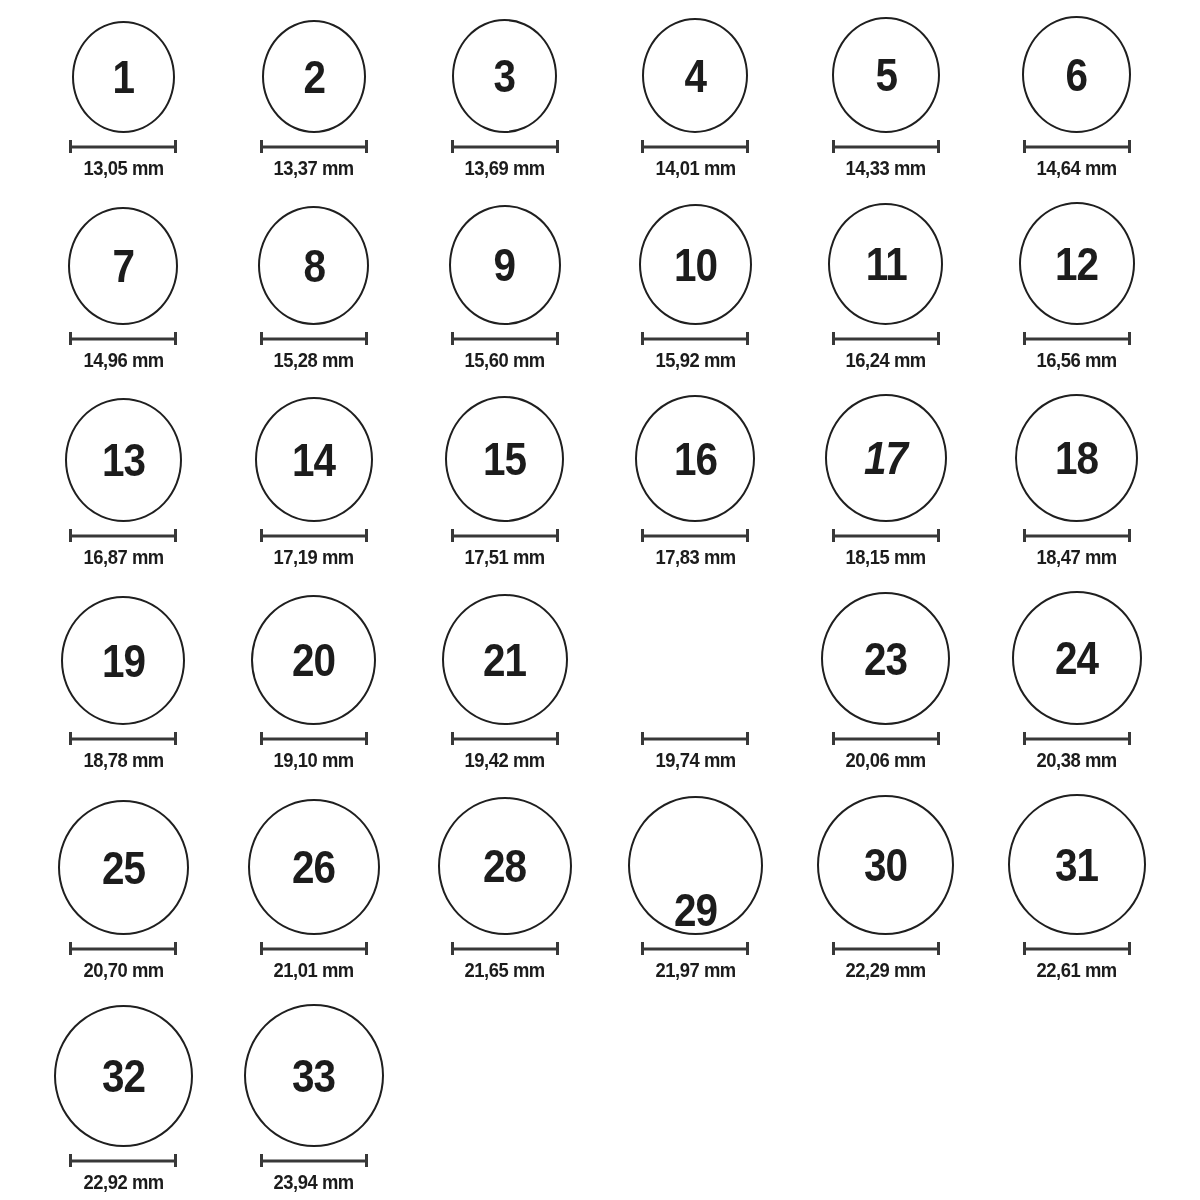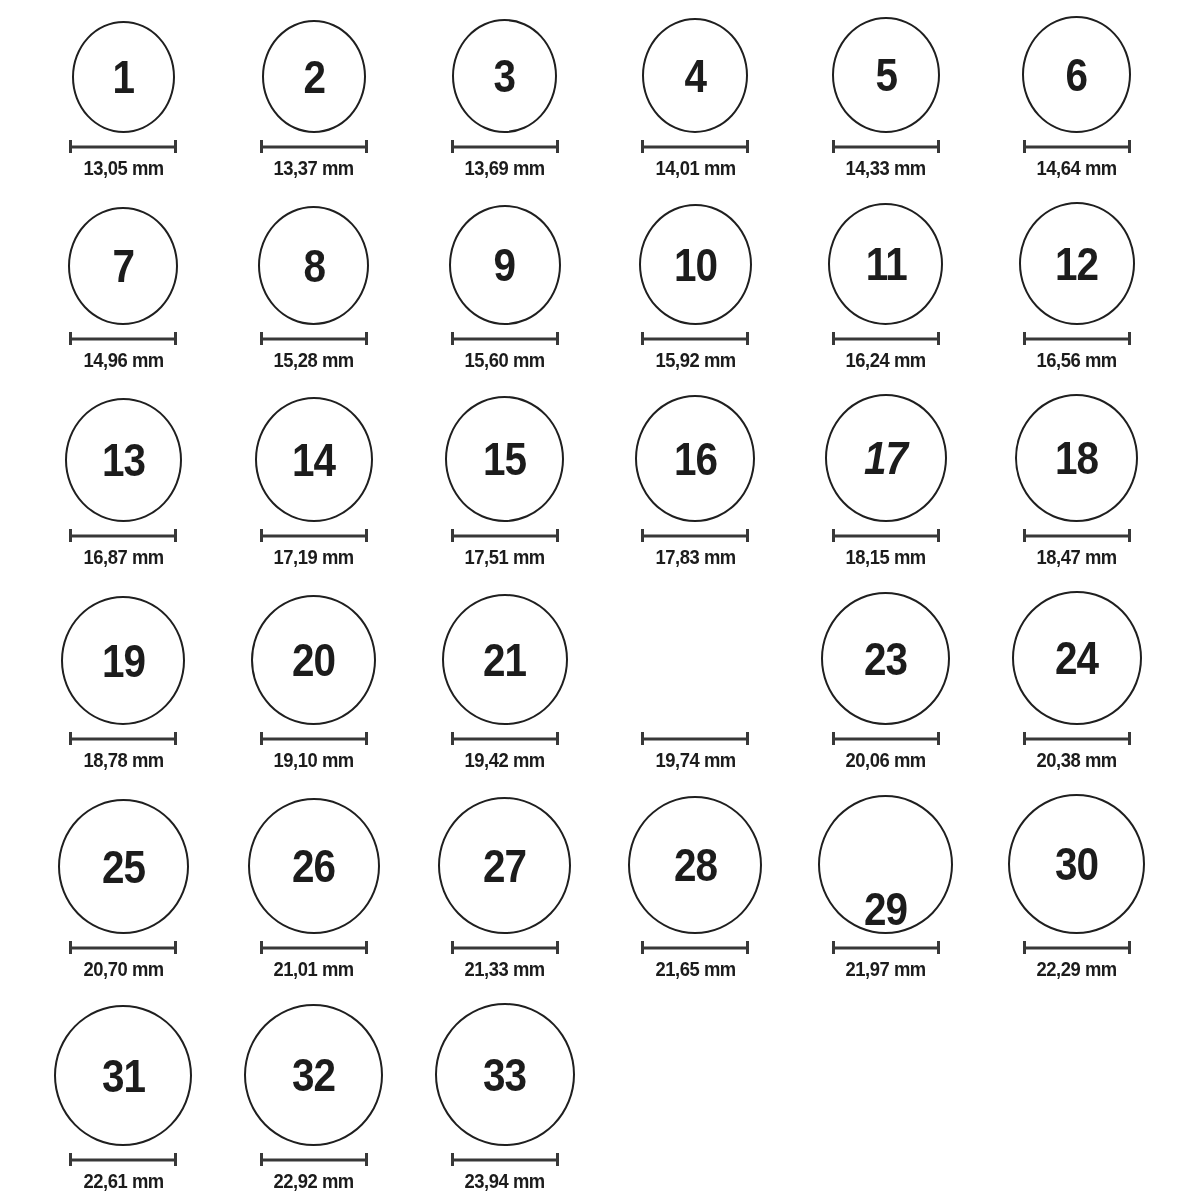--- a/index.html
+++ b/index.html
@@ -278,27 +278,20 @@
   </div>
 
   <div class="cell">
     <div class="ellipse" style="width: 132px; height: 136px;">
       <span class="num">26</span>
     </div>
     <div class="bar"></div>
     <div class="label">21,01 mm</div>
   </div>
 
-  <div class="cell">
-    <div class="ellipse" style="width: 133px; height: 137px;">
-      <span class="num">27</span>
-    </div>
-    <div class="bar"></div>
-    <div class="label">21,33 mm</div>
-  </div>
 
   <div class="cell">
     <div class="ellipse" style="width: 134px; height: 138px;">
       <span class="num">28</span>
     </div>
     <div class="bar"></div>
     <div class="label">21,65 mm</div>
   </div>
 
   <div class="cell">

